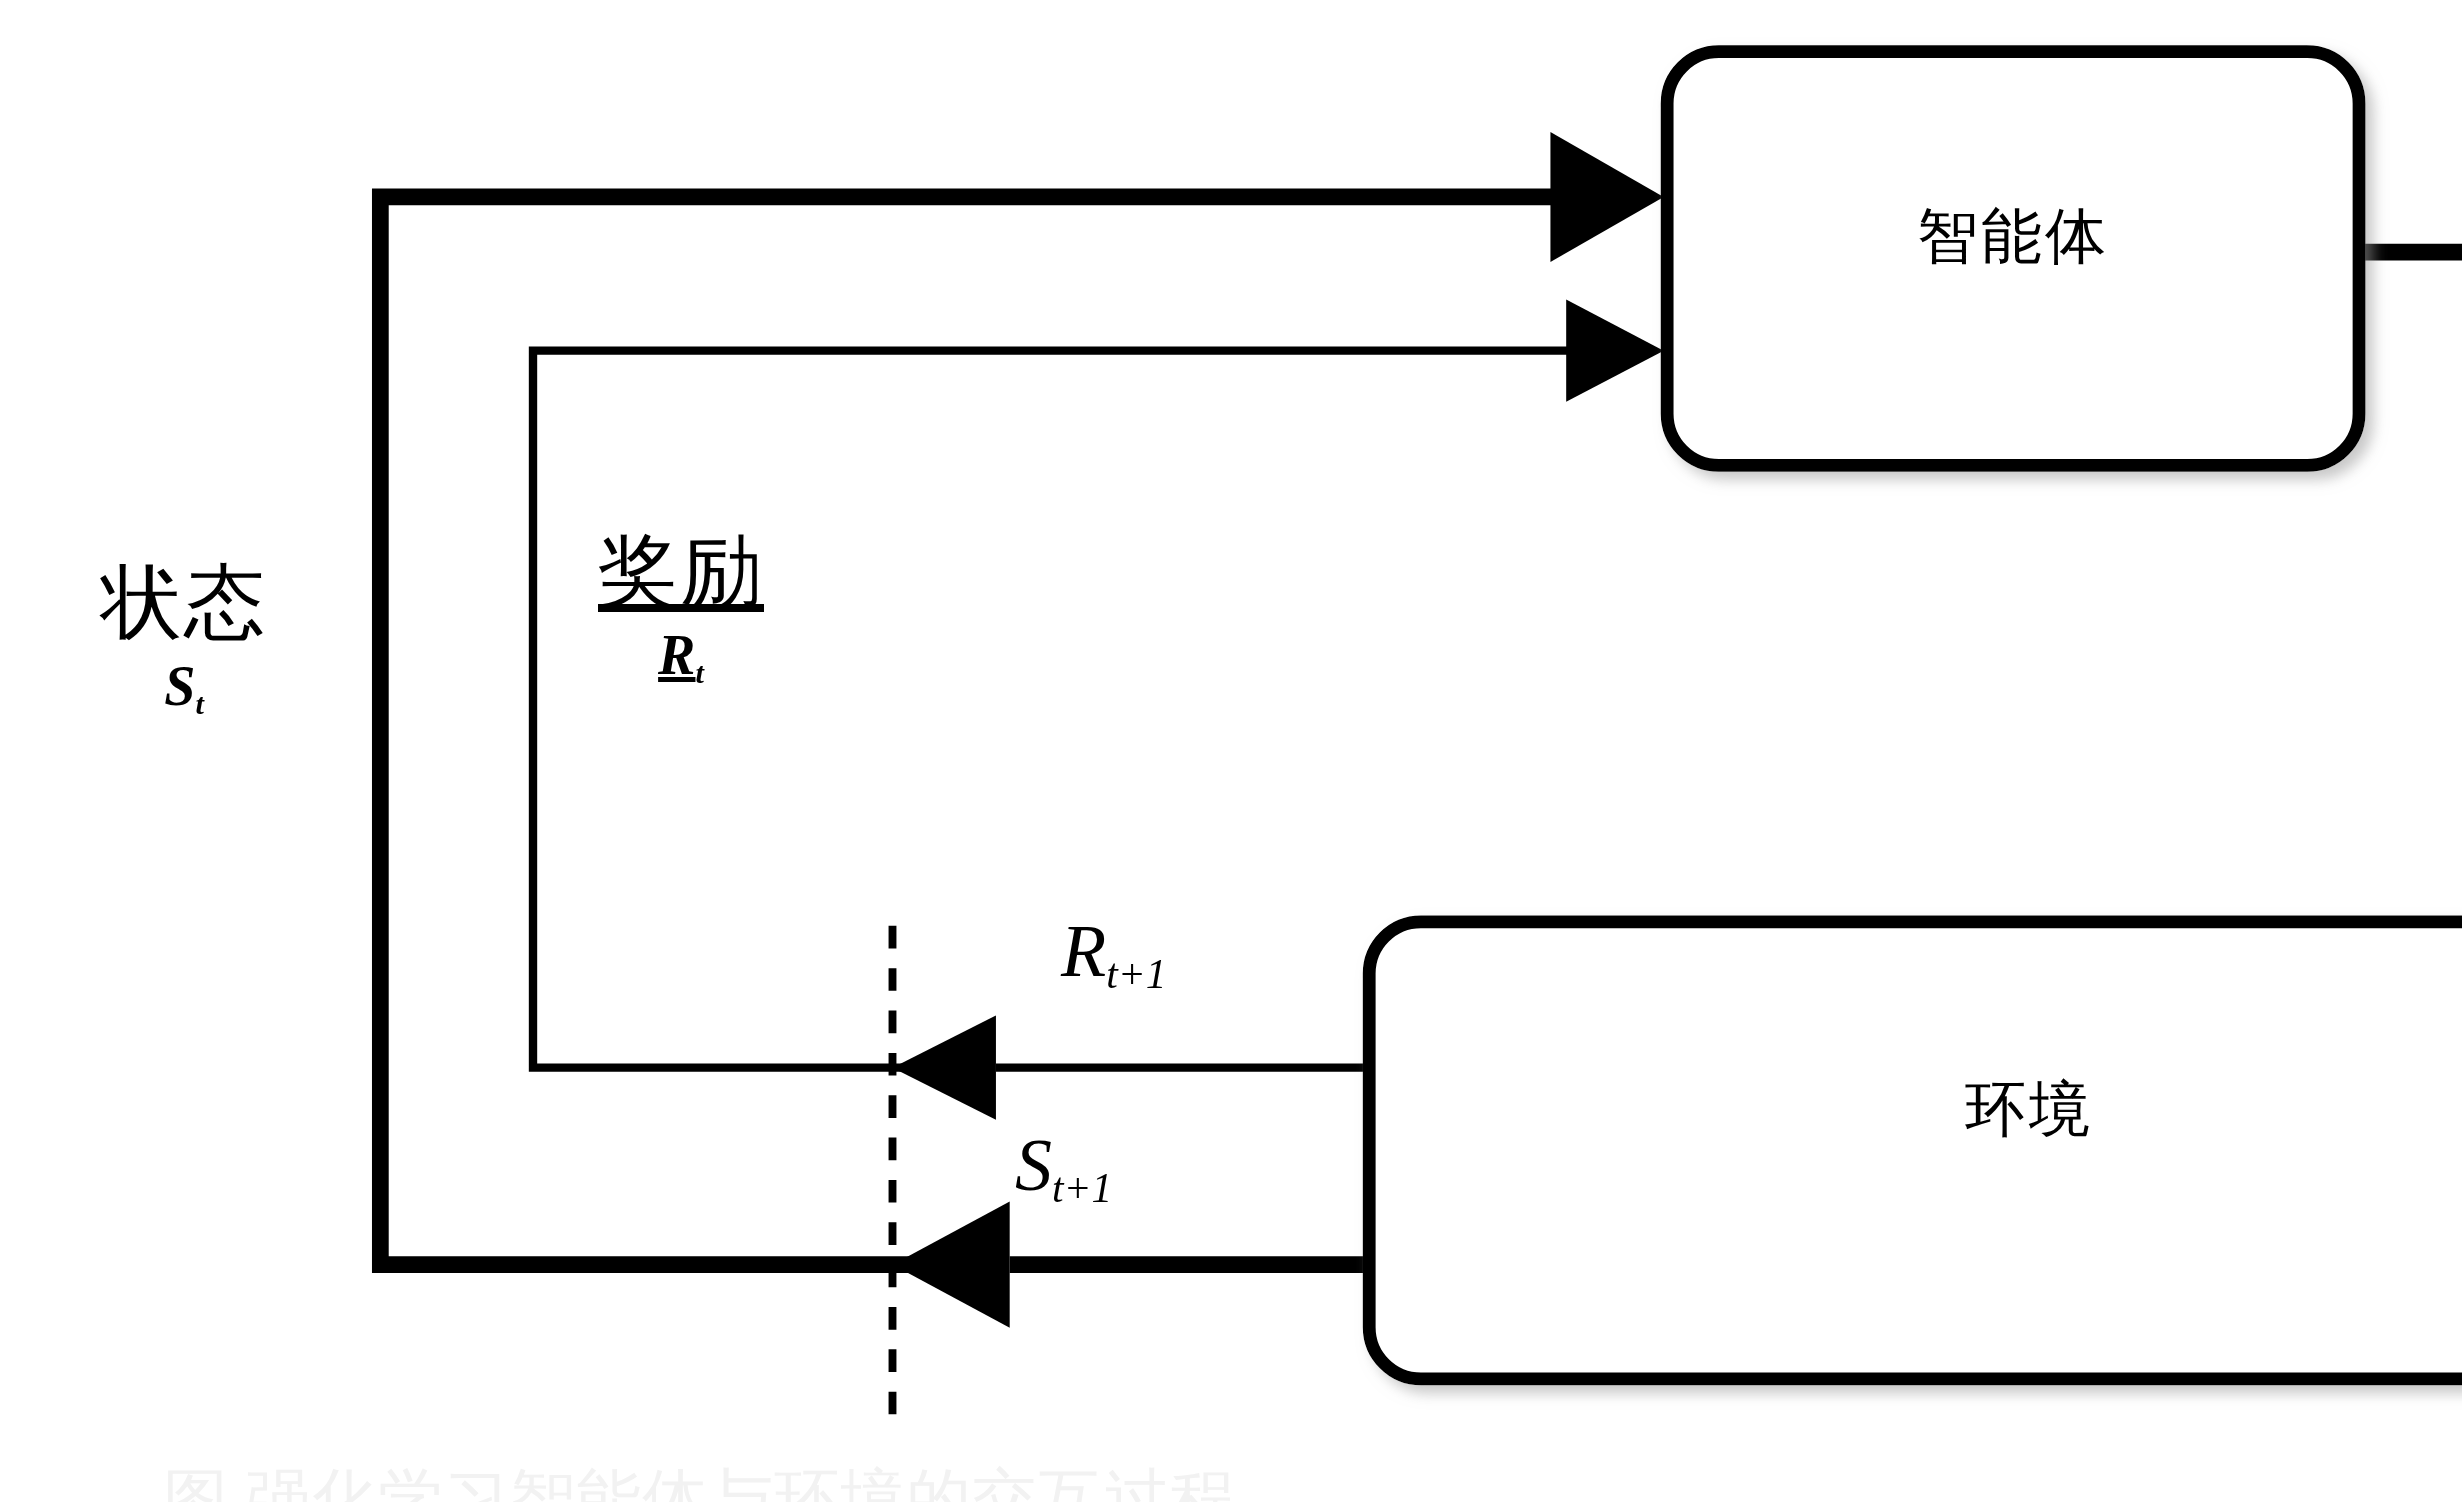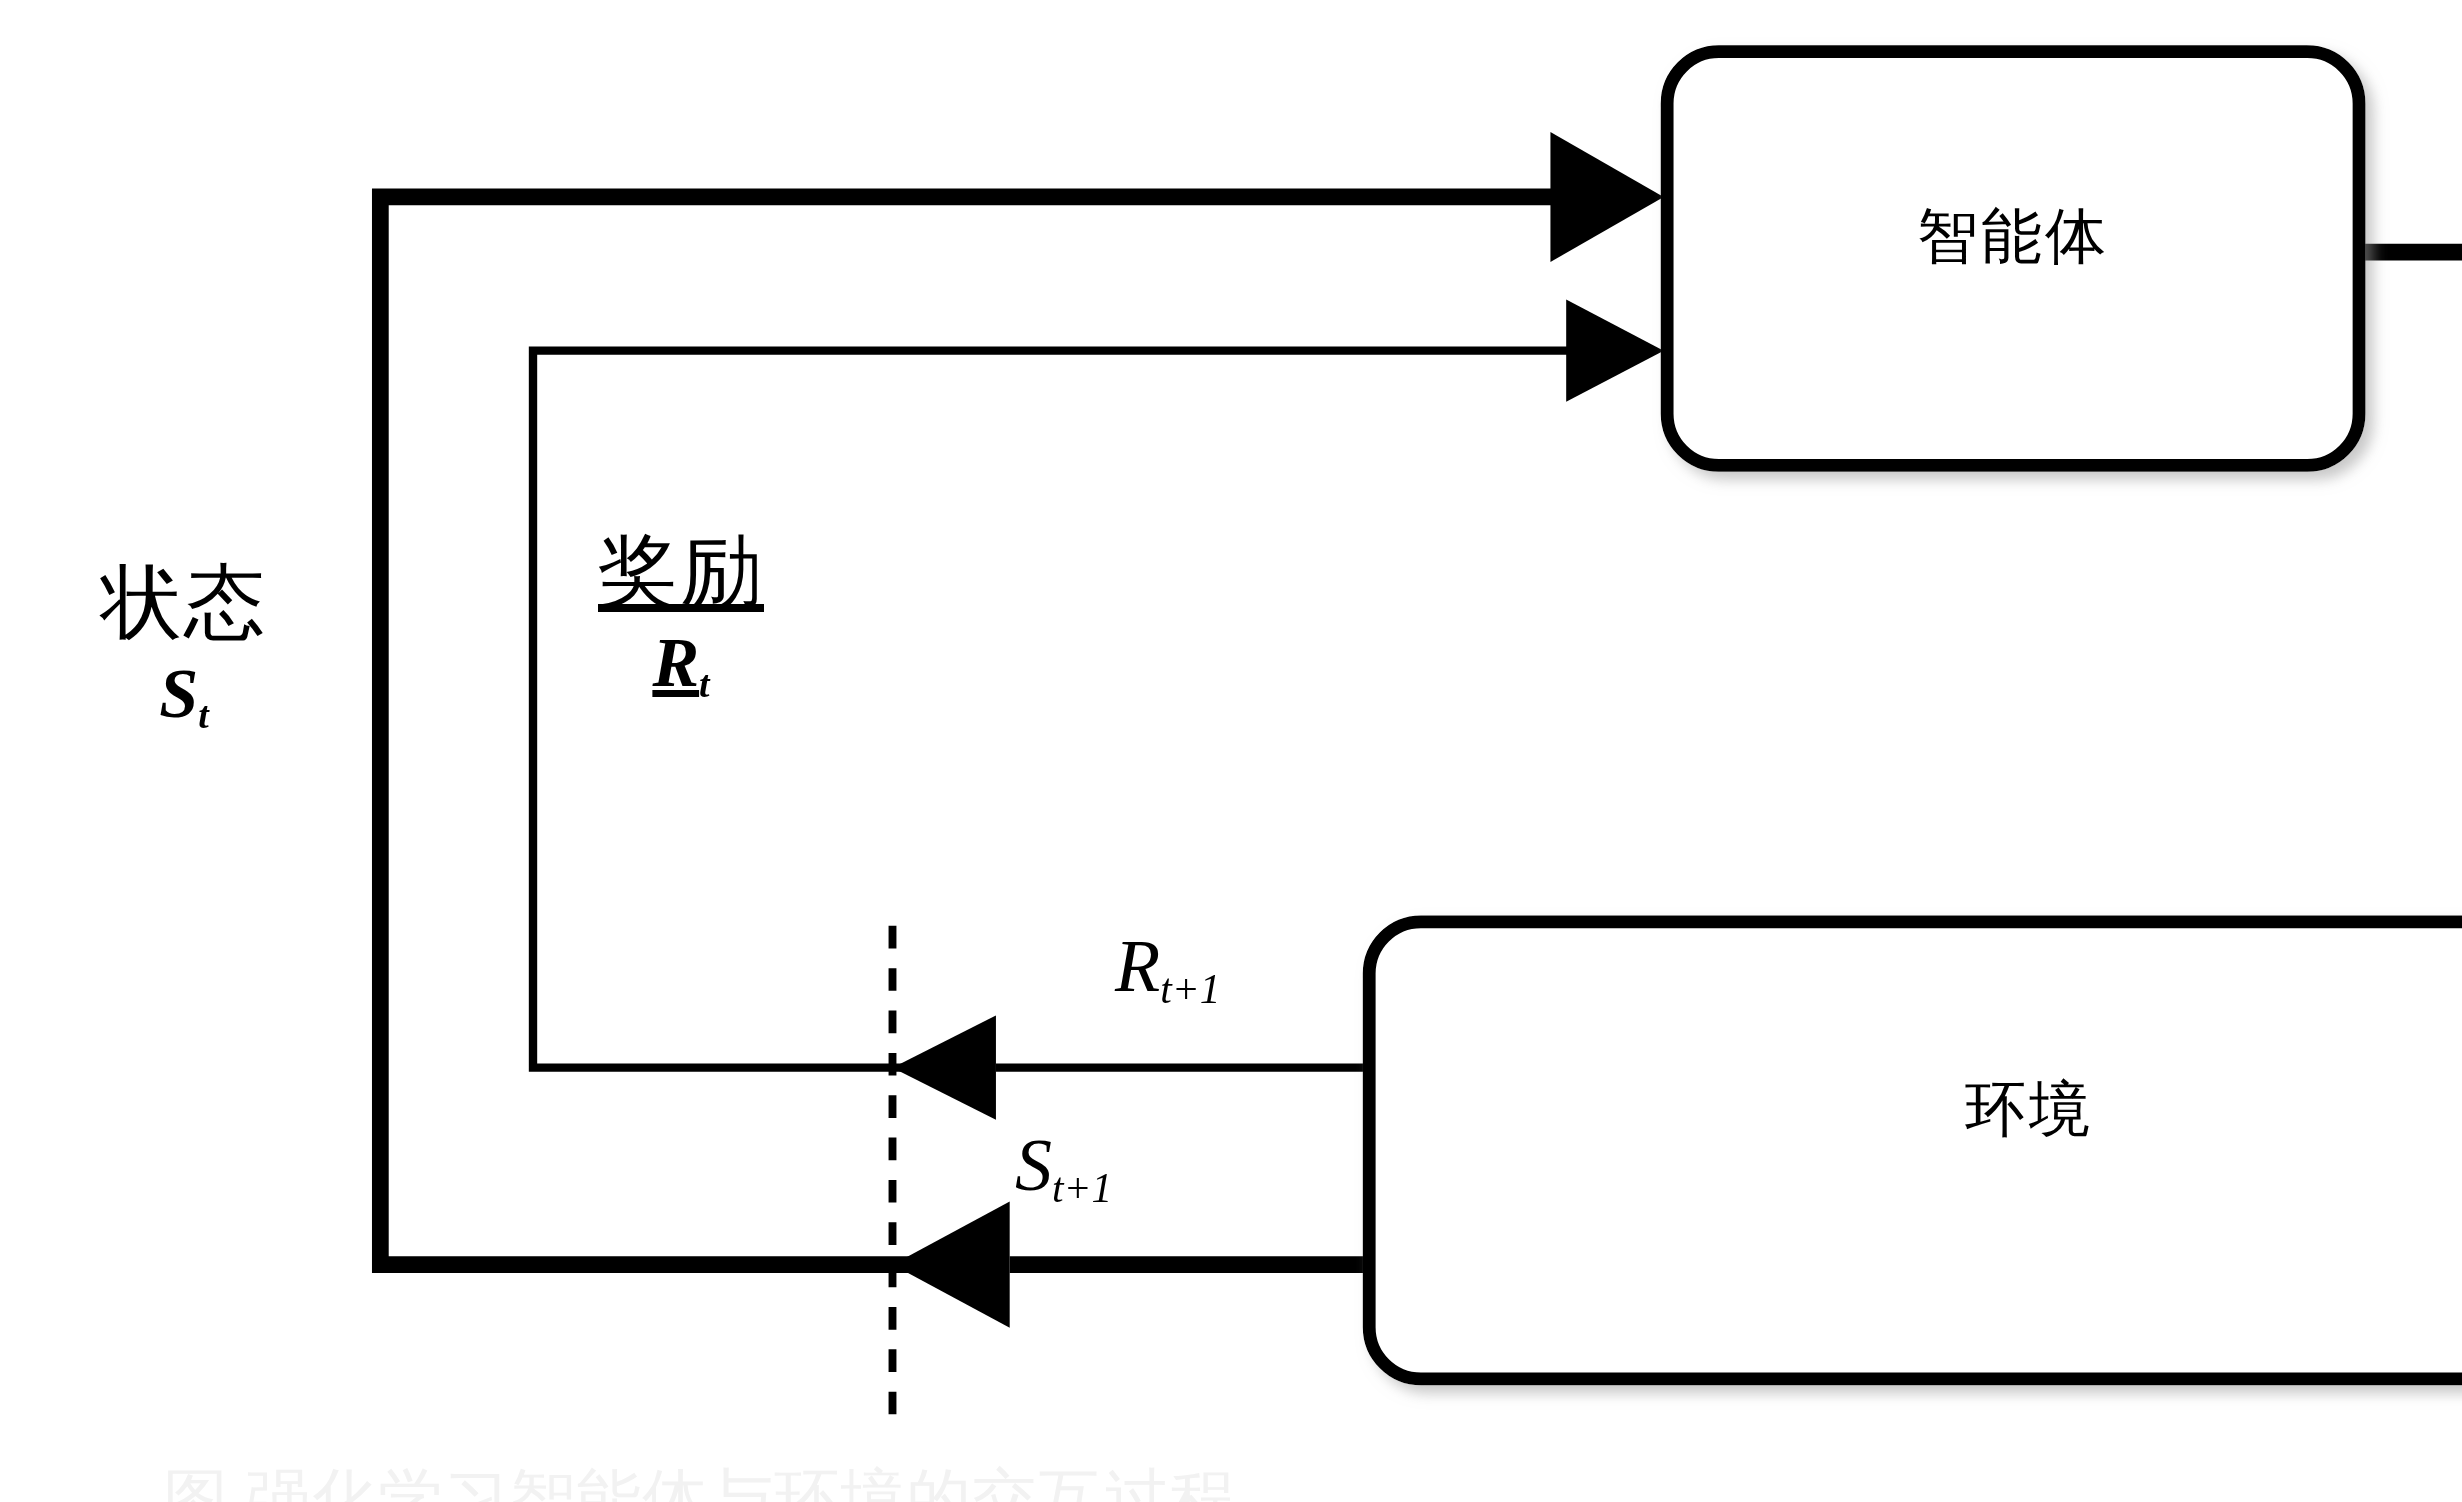--- a/index.html
+++ b/index.html
@@ -48,21 +48,21 @@
     line-height:1.05;
   }
   .annot .cn{
     display:block;
     font-size:81px;
     letter-spacing:2px;
     font-family:"Liberation Serif", serif;
   }
   .annot .sym{
     display:block;
-    font-size:70px;
+    font-size:56px;
     font-style:italic;
     font-weight:bold;
     font-family:"Liberation Serif", serif;
     margin-top:10.8px;
   }
   .annot .sym sub{
     font-size:0.54em;
     font-style:italic;
     font-weight:bold;
     vertical-align:-0.30em;
@@ -79,21 +79,21 @@
     font-size:74px;
     font-style:italic;
     white-space:nowrap;
     line-height:1;
   }
   .edge-label sub{
     font-size:0.56em;
     font-style:italic;
     vertical-align:-0.28em;
   }
-  #label-r-next{ left:1115px; top:914px;margin-top:15px; }
+  #label-r-next{ left:1061px; top:914px; }
   #label-s-next{ left:1015px; top:1128px; }
 
   
   #caption{
     position:absolute;
     left:163px;
     top:1455px;
     font-family:"Liberation Serif", serif;
     font-size:65px;
     color:#f2f2f2;

